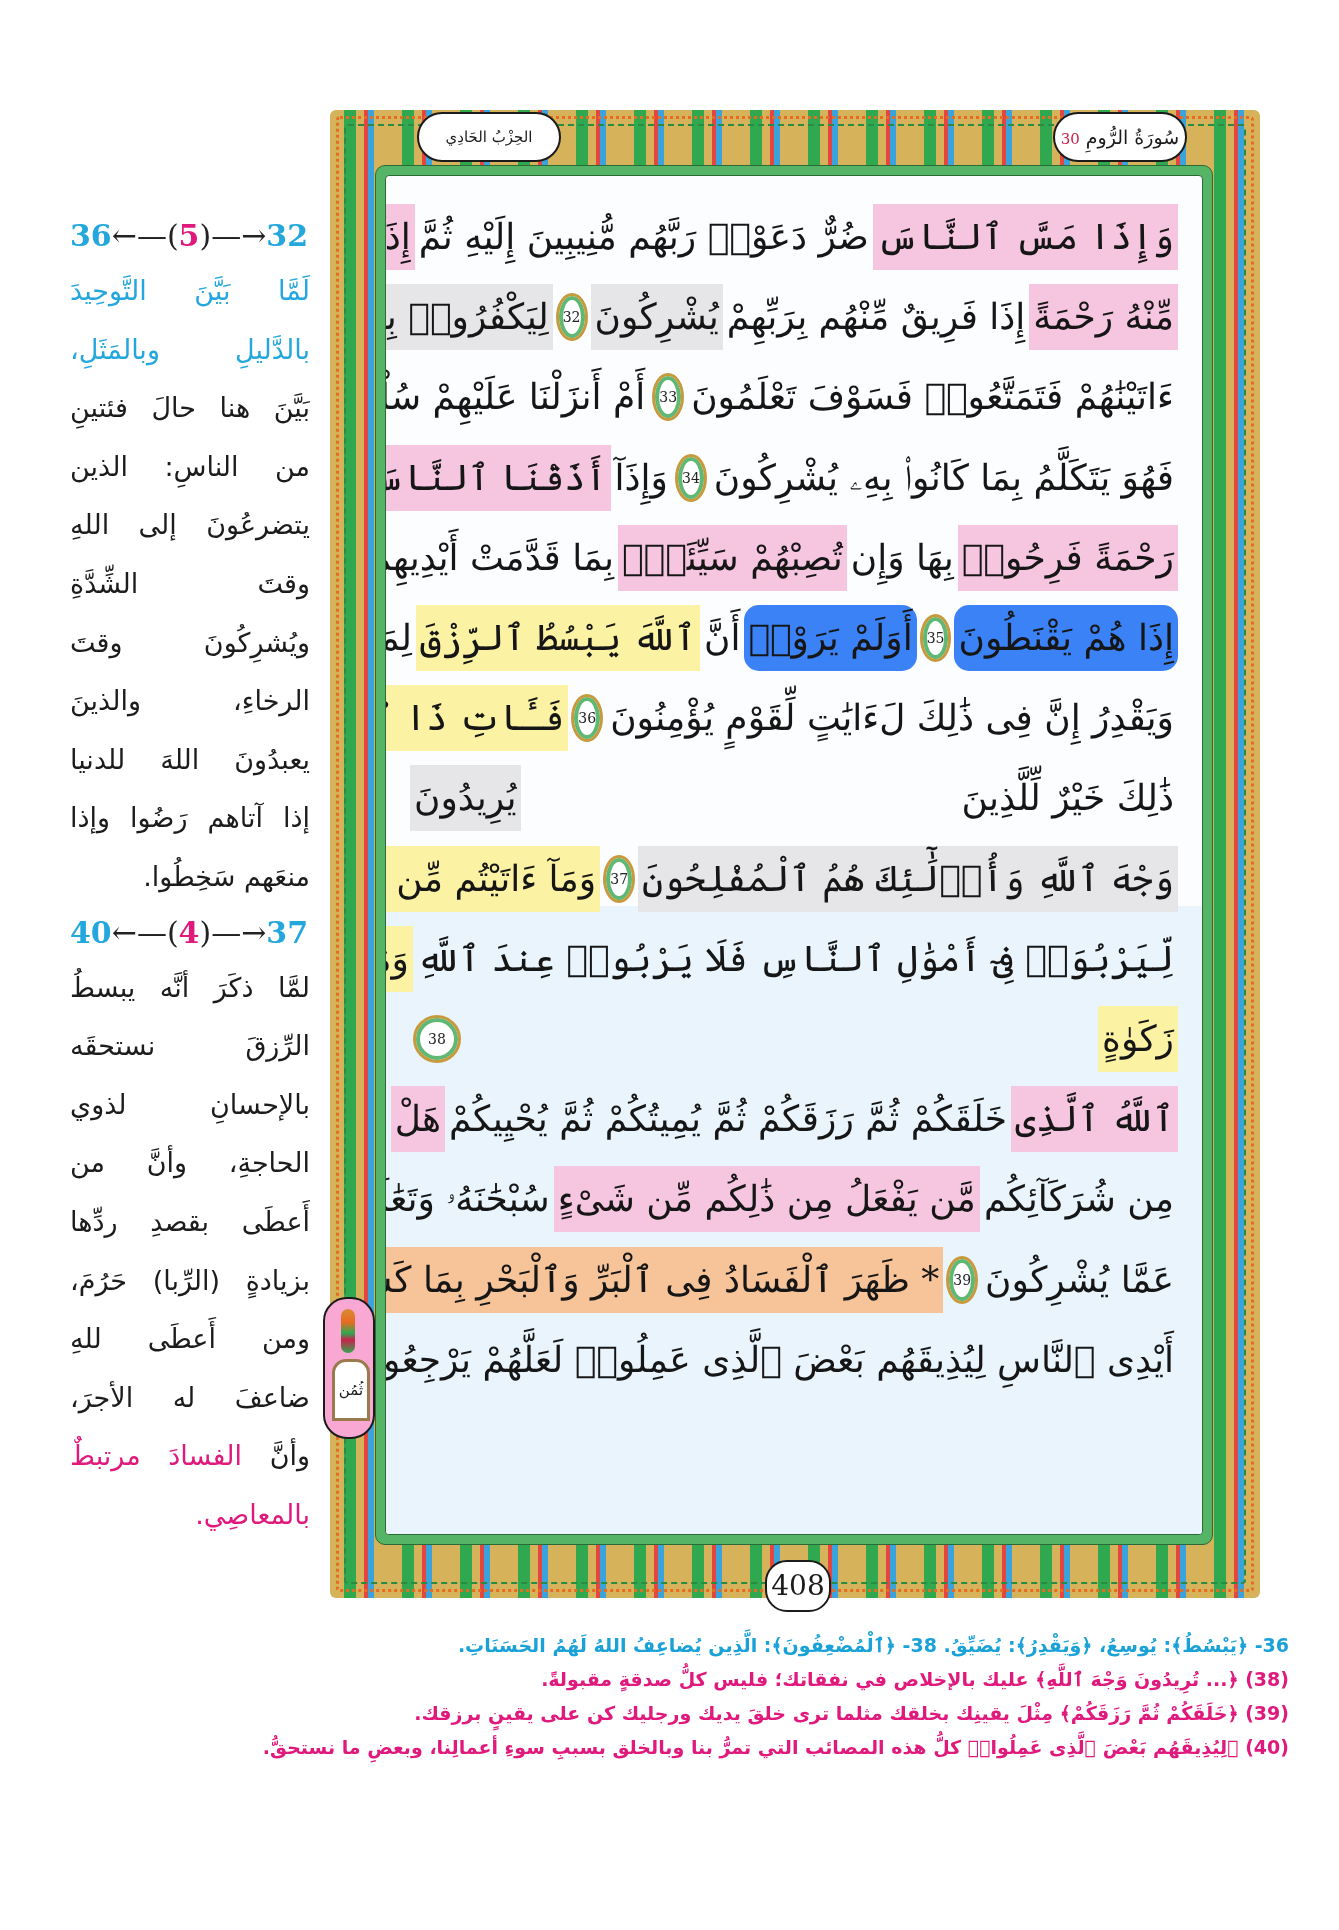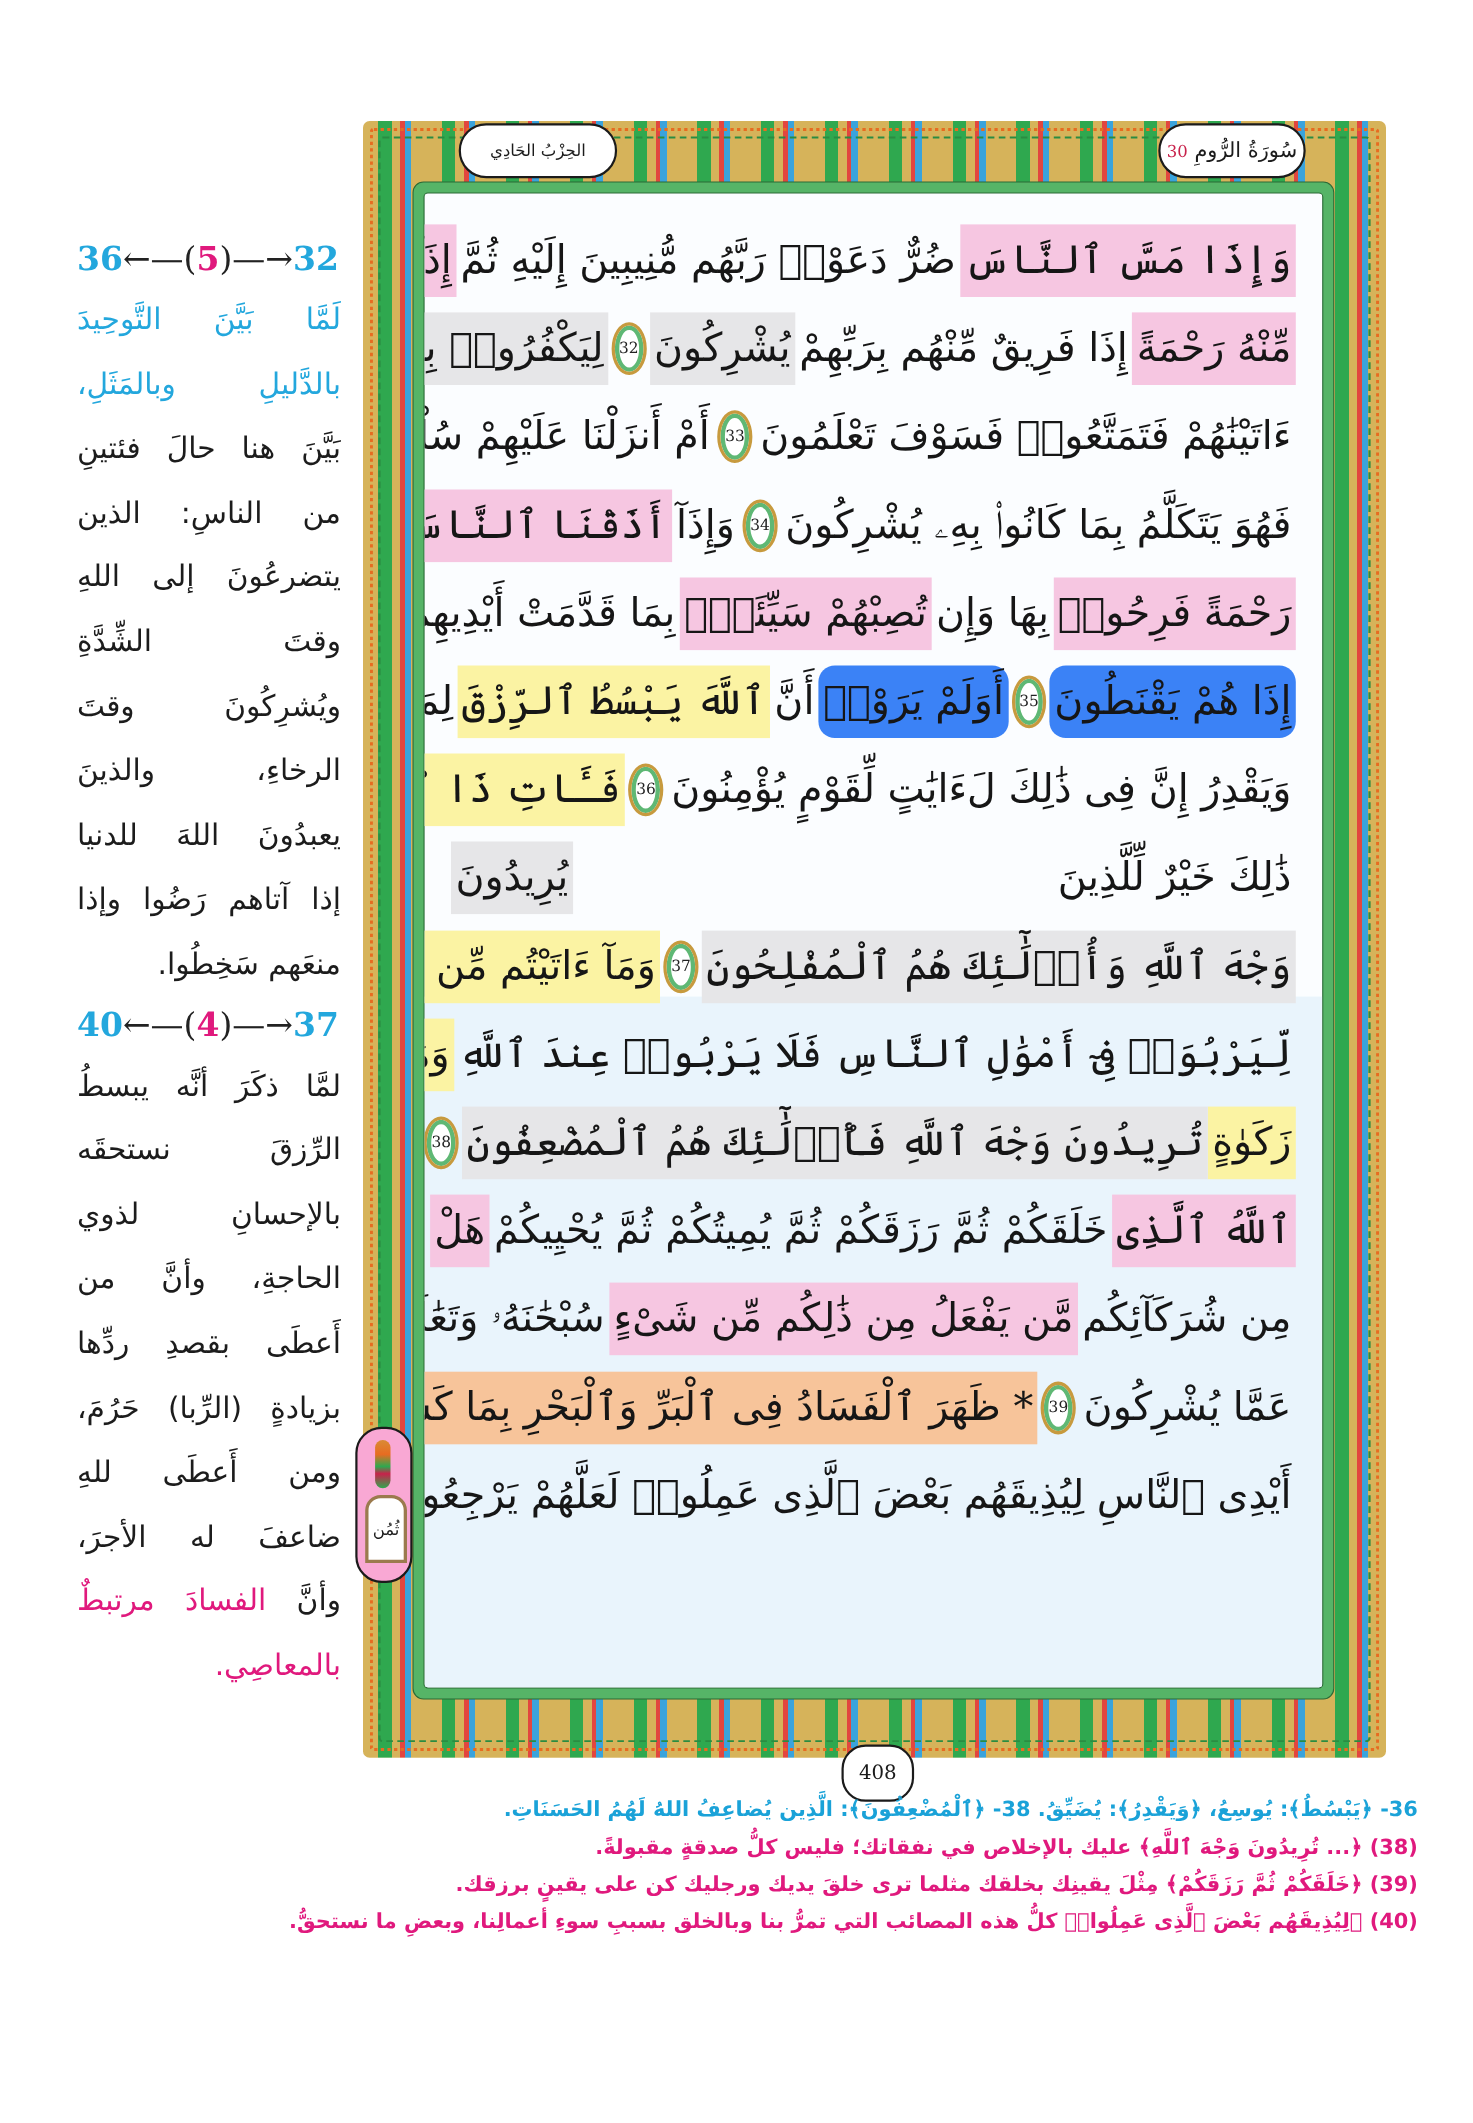--- a/index.html
+++ b/index.html
@@ -41,21 +41,21 @@
 
   
   .pill { position:absolute; background:#fff; border:2px solid #1b1b1b; border-radius:30px;
           height:46px; line-height:46px; text-align:center; direction:rtl;
           font-family:"DejaVu Serif", serif; color:#1b1b1b; }
   .pill.hizb { left:417px; top:112px; width:140px; font-size:15px; }
   .pill.surah { left:1053px; top:112px; width:130px; font-size:19px; }
   .pill.surah .num { color:#c8224b; font-size:15px; margin-right:6px; }
 
   .pill.page-no { left:765px; top:1560px; width:62px; height:48px; line-height:48px;
-                  font-size:18px; border-radius:22px;margin-top:26px; }
+                  font-size:28px; border-radius:22px; }
 
   
   .thumn { position:absolute; left:323px; top:1297px; width:48px; height:138px; background:#f9a8d4;
            border:2px solid #1b1b1b; border-radius:24px 24px 24px 24px; }
   .thumn .orn { position:absolute; left:16px; top:10px; width:14px; height:44px;
                 background:linear-gradient(#d98b35,#e76c21 30%,#2fa84f 55%,#c8224b 70%,#2fa84f); border-radius:7px; }
   .thumn .box { position:absolute; left:7px; top:60px; width:32px; height:56px;
                 border:3px solid #9b7a4e; border-radius:14px 14px 0 0; background:#fff;
                 font-size:15px; text-align:center; line-height:56px; direction:rtl; color:#1b1b1b; }
 
@@ -144,21 +144,20 @@
           <span class="seg hl-gray">وَجْهَ ٱللَّهِ وَأُو۟لَٰٓئِكَ هُمُ ٱلْمُفْلِحُونَ</span>
           <span class="ayah">37</span>
           <span class="seg hl-yellow">وَمَآ ءَاتَيْتُم مِّن رِّبًا</span>
         </div>
         <div class="qline">
           <span class="seg">لِّيَرْبُوَا۟ فِىٓ أَمْوَٰلِ ٱلنَّاسِ فَلَا يَرْبُوا۟ عِندَ ٱللَّهِ</span>
           <span class="seg hl-yellow">وَمَآ ءَاتَيْتُم مِّن</span>
         </div>
         <div class="qline">
           <span class="seg hl-yellow">زَكَوٰةٍ</span>
-          <span class="seg hl-gray">تُرِيدُونَ وَجْهَ ٱللَّهِ فَأُو۟لَٰٓئِكَ هُمُ ٱلْمُضْعِفُونَ</span>
           <span class="ayah">38</span>
         </div>
         <div class="qline">
           <span class="seg hl-pink">ٱللَّهُ ٱلَّذِى</span>
           <span class="seg">خَلَقَكُمْ ثُمَّ رَزَقَكُمْ ثُمَّ يُمِيتُكُمْ ثُمَّ يُحْيِيكُمْ</span>
           <span class="seg hl-pink">هَلْ</span>
         </div>
         <div class="qline">
           <span class="seg">مِن شُرَكَآئِكُم</span>
           <span class="seg hl-pink">مَّن يَفْعَلُ مِن ذَٰلِكُم مِّن شَىْءٍ</span>

